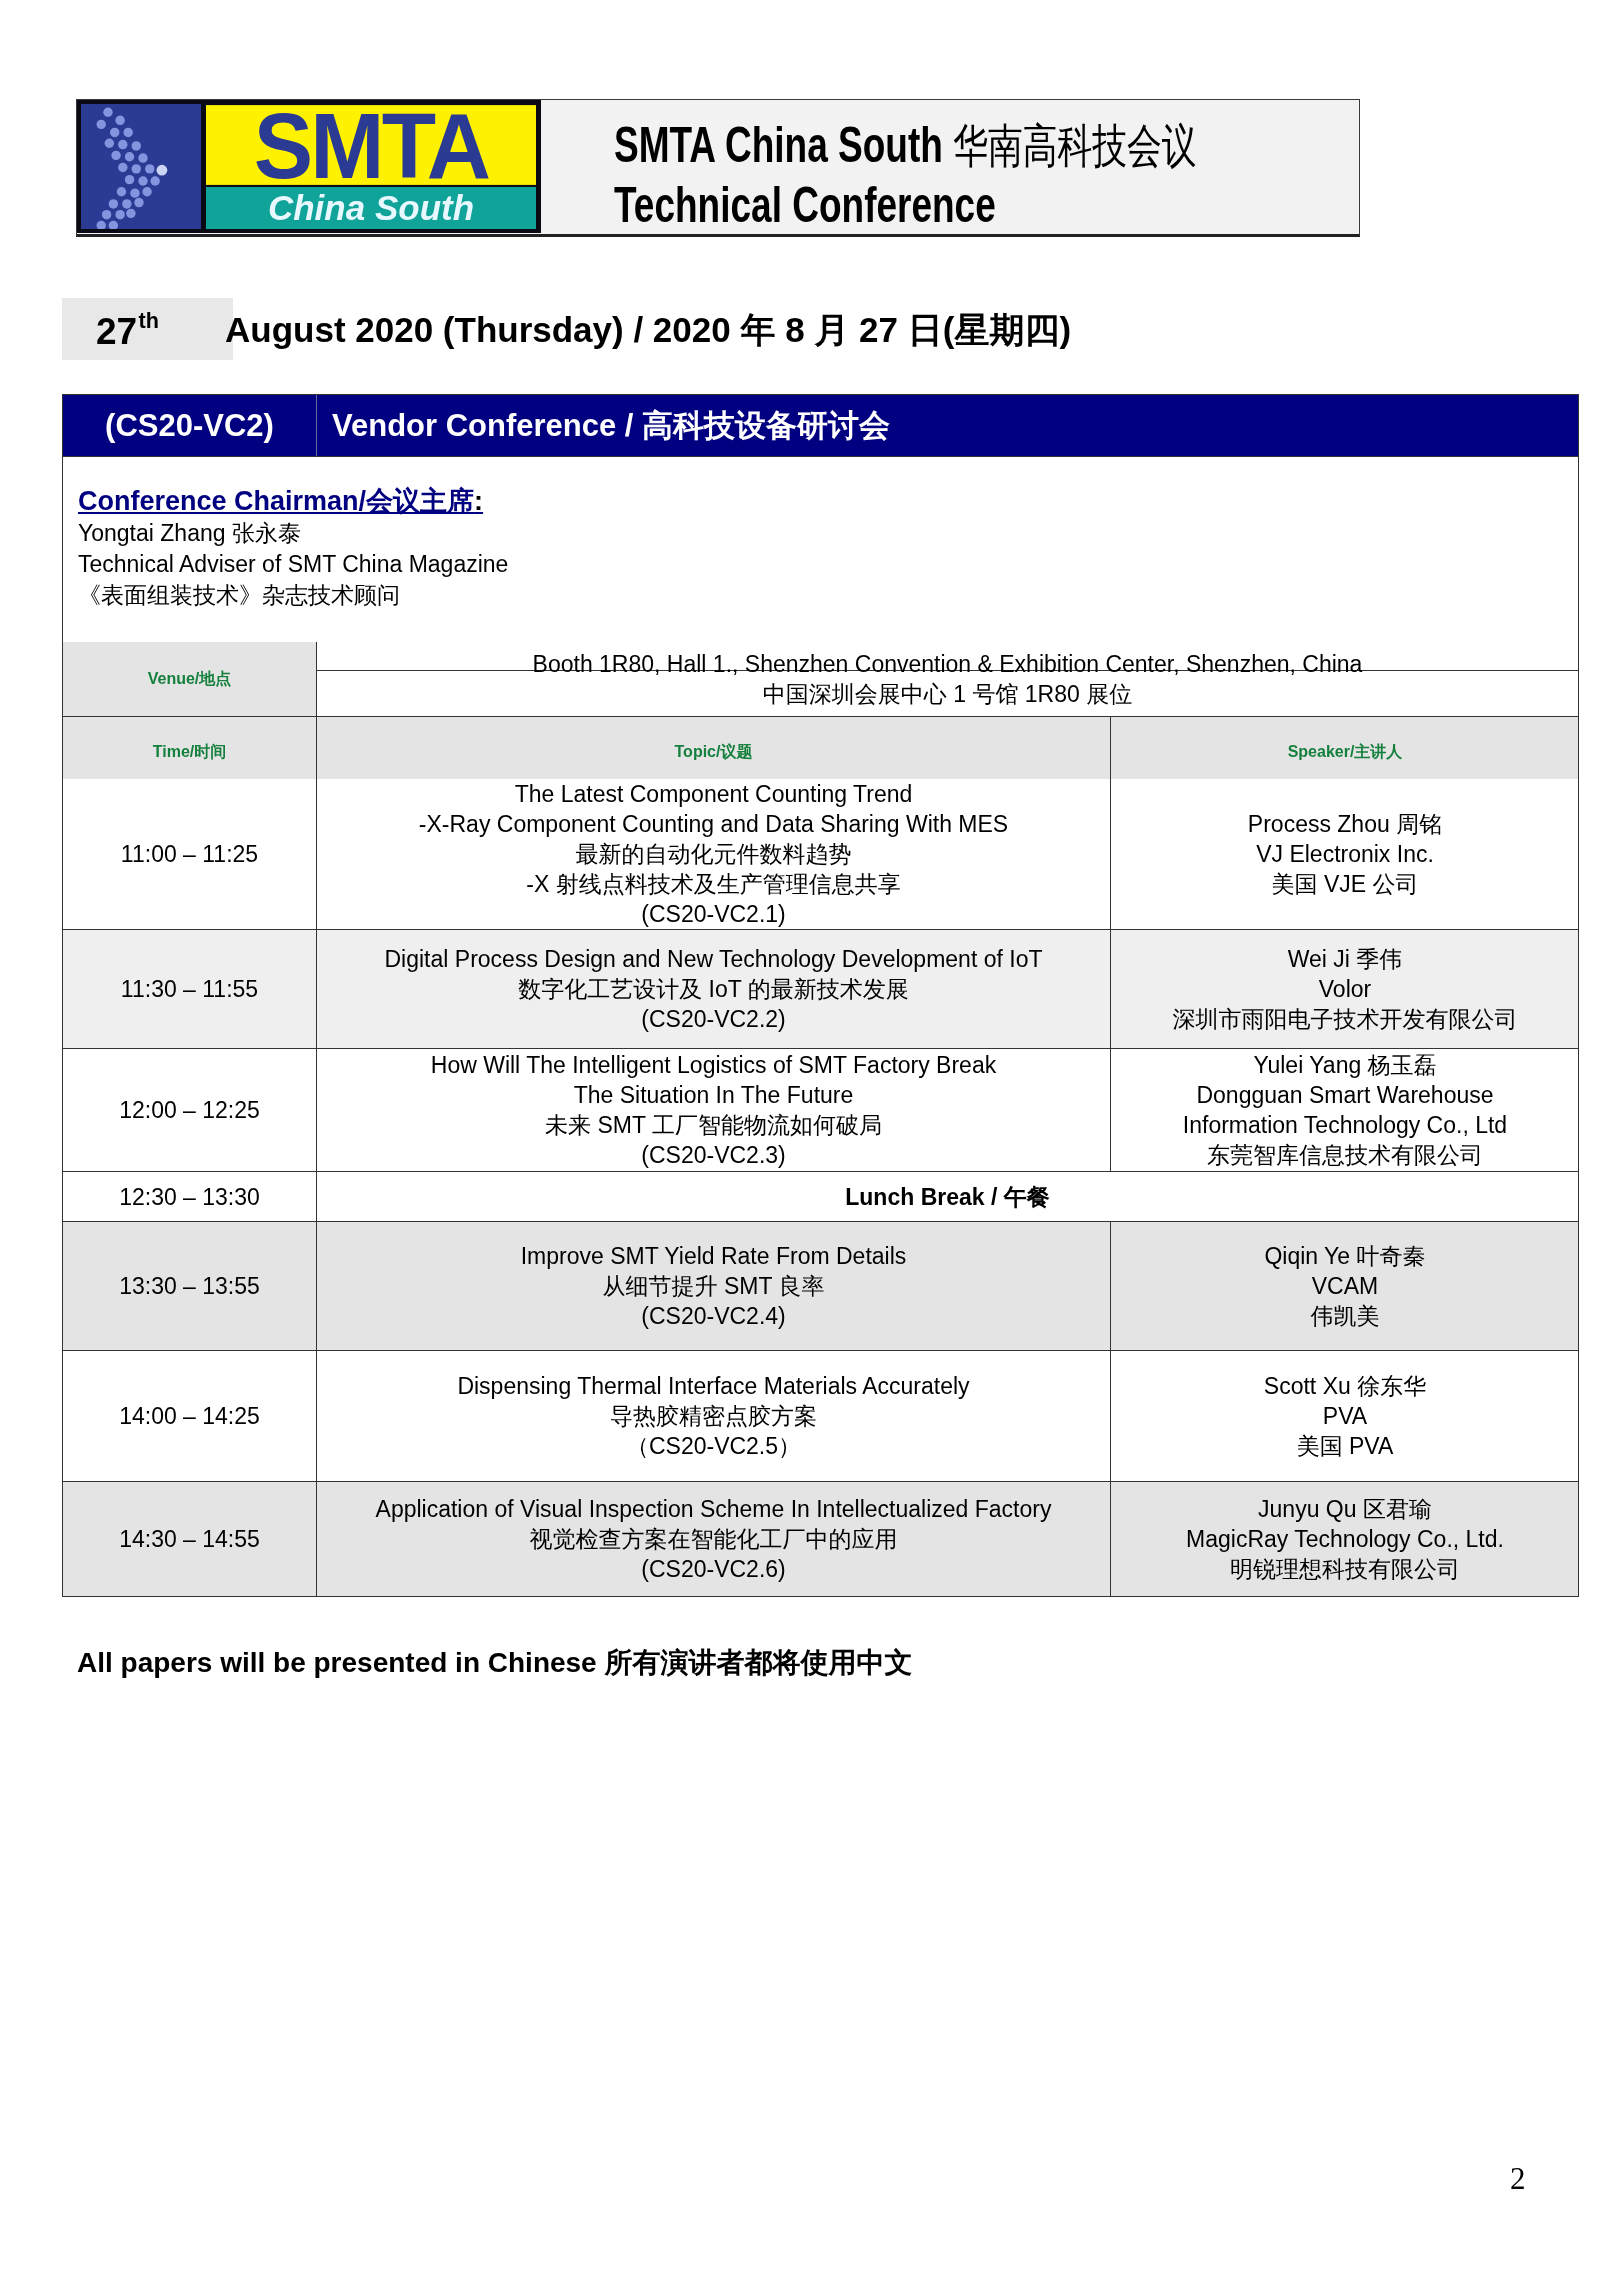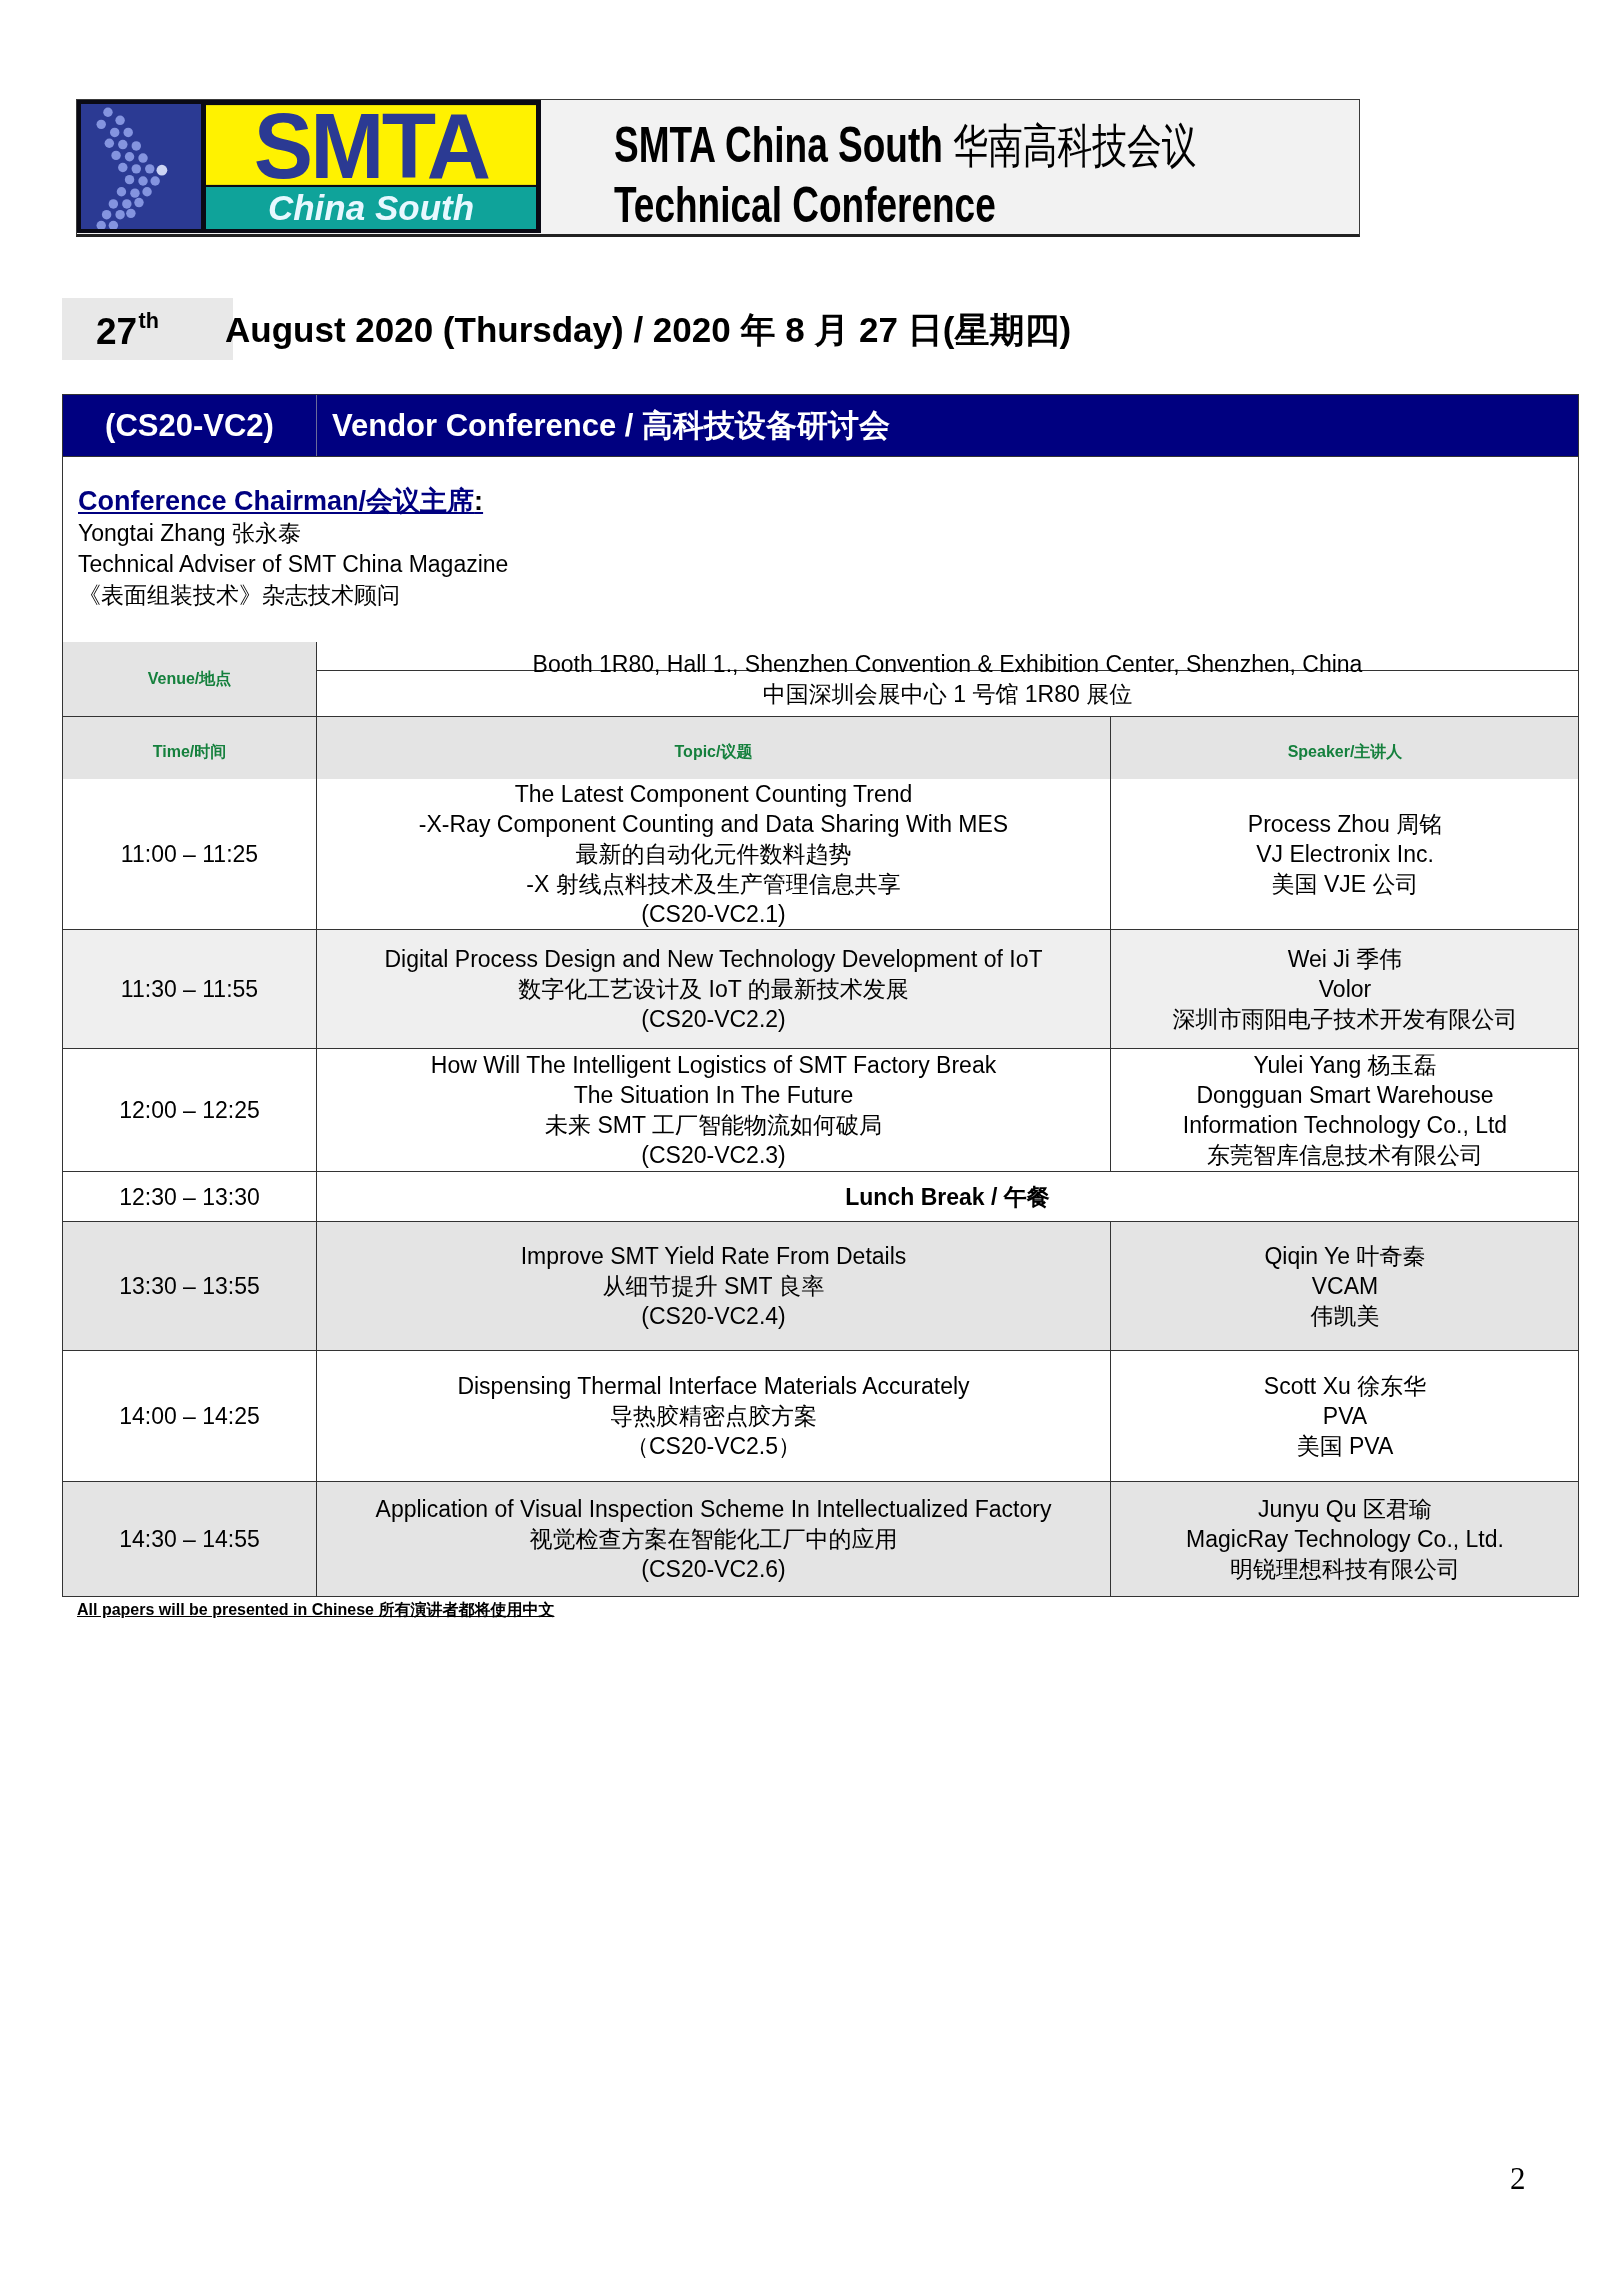--- a/index.html
+++ b/index.html
@@ -45,21 +45,21 @@
   .blue .c1 { border-right: 1.4px solid #6a6a9a; }
   .blue .c23 { align-items: flex-start; padding-left: 15px; }
   .chair { background: #fff; }
   .chair-inner { position: absolute; left: 15px; top: 27px; font-size: 23px; line-height: 31px; }
   .chair-title { color: #000080; font-weight: bold; font-size: 27px; text-decoration: underline; line-height: 34px; }
   .chair-title .colon { text-decoration: none; color: #000; }
   .grey { background: #e4e4e4; }
   .alt { background: #efefef; }
   .lbl { color: #15803d; font-weight: bold; font-size: 16px; }
   .bold { font-weight: bold; }
-  .footer-note { position: absolute; left: 77px; top: 1600px; font-weight: bold; font-size: 16px; white-space: nowrap; text-decoration: underline; }
+  .footer-note { position: absolute; left: 77px; top: 1644px; font-weight: bold; font-size: 28px; white-space: nowrap; }
   .page-num { position: absolute; left: 1510px; top: 2161px; font-family: "Liberation Serif", serif; font-size: 31px; }
 </style>
 </head>
 <body>
 
 <div class="banner">
   <div class="logo">
     <div class="logo-dots">
       <svg width="120" height="125" viewBox="0 0 178 185">
         <g fill="#8e9ee8" opacity="0.9">

